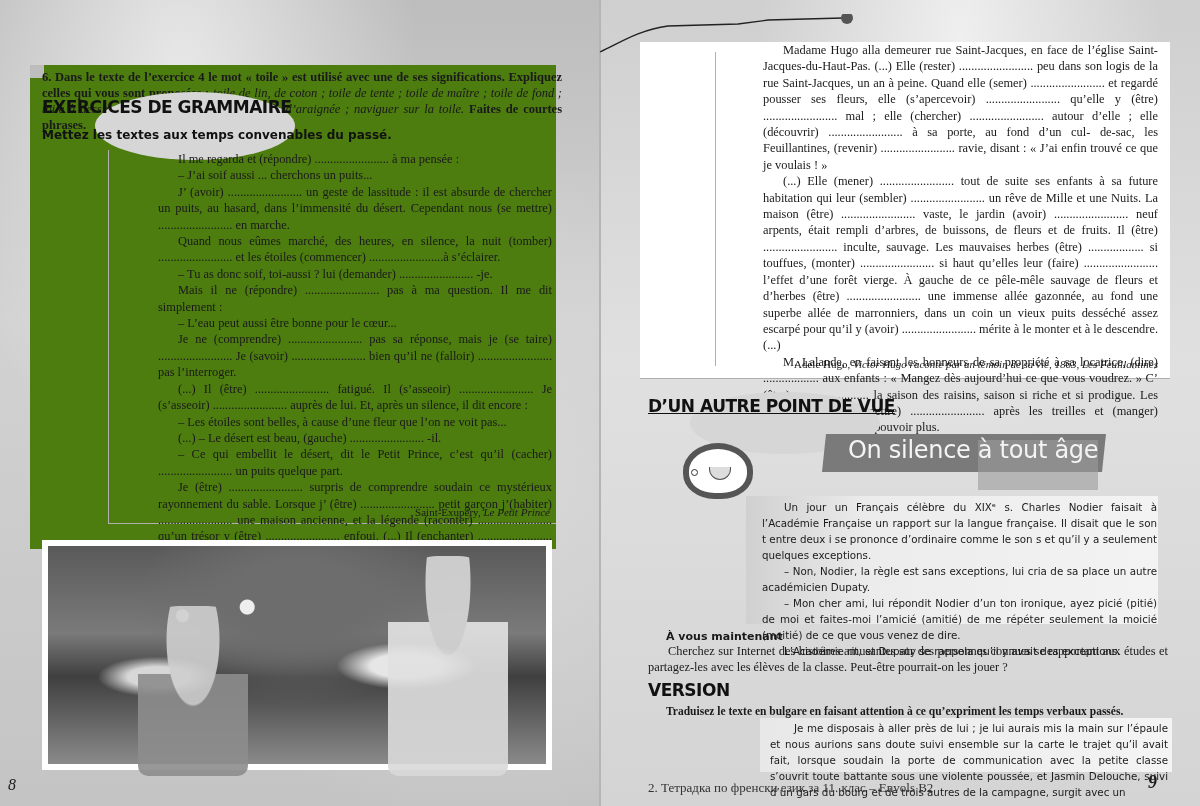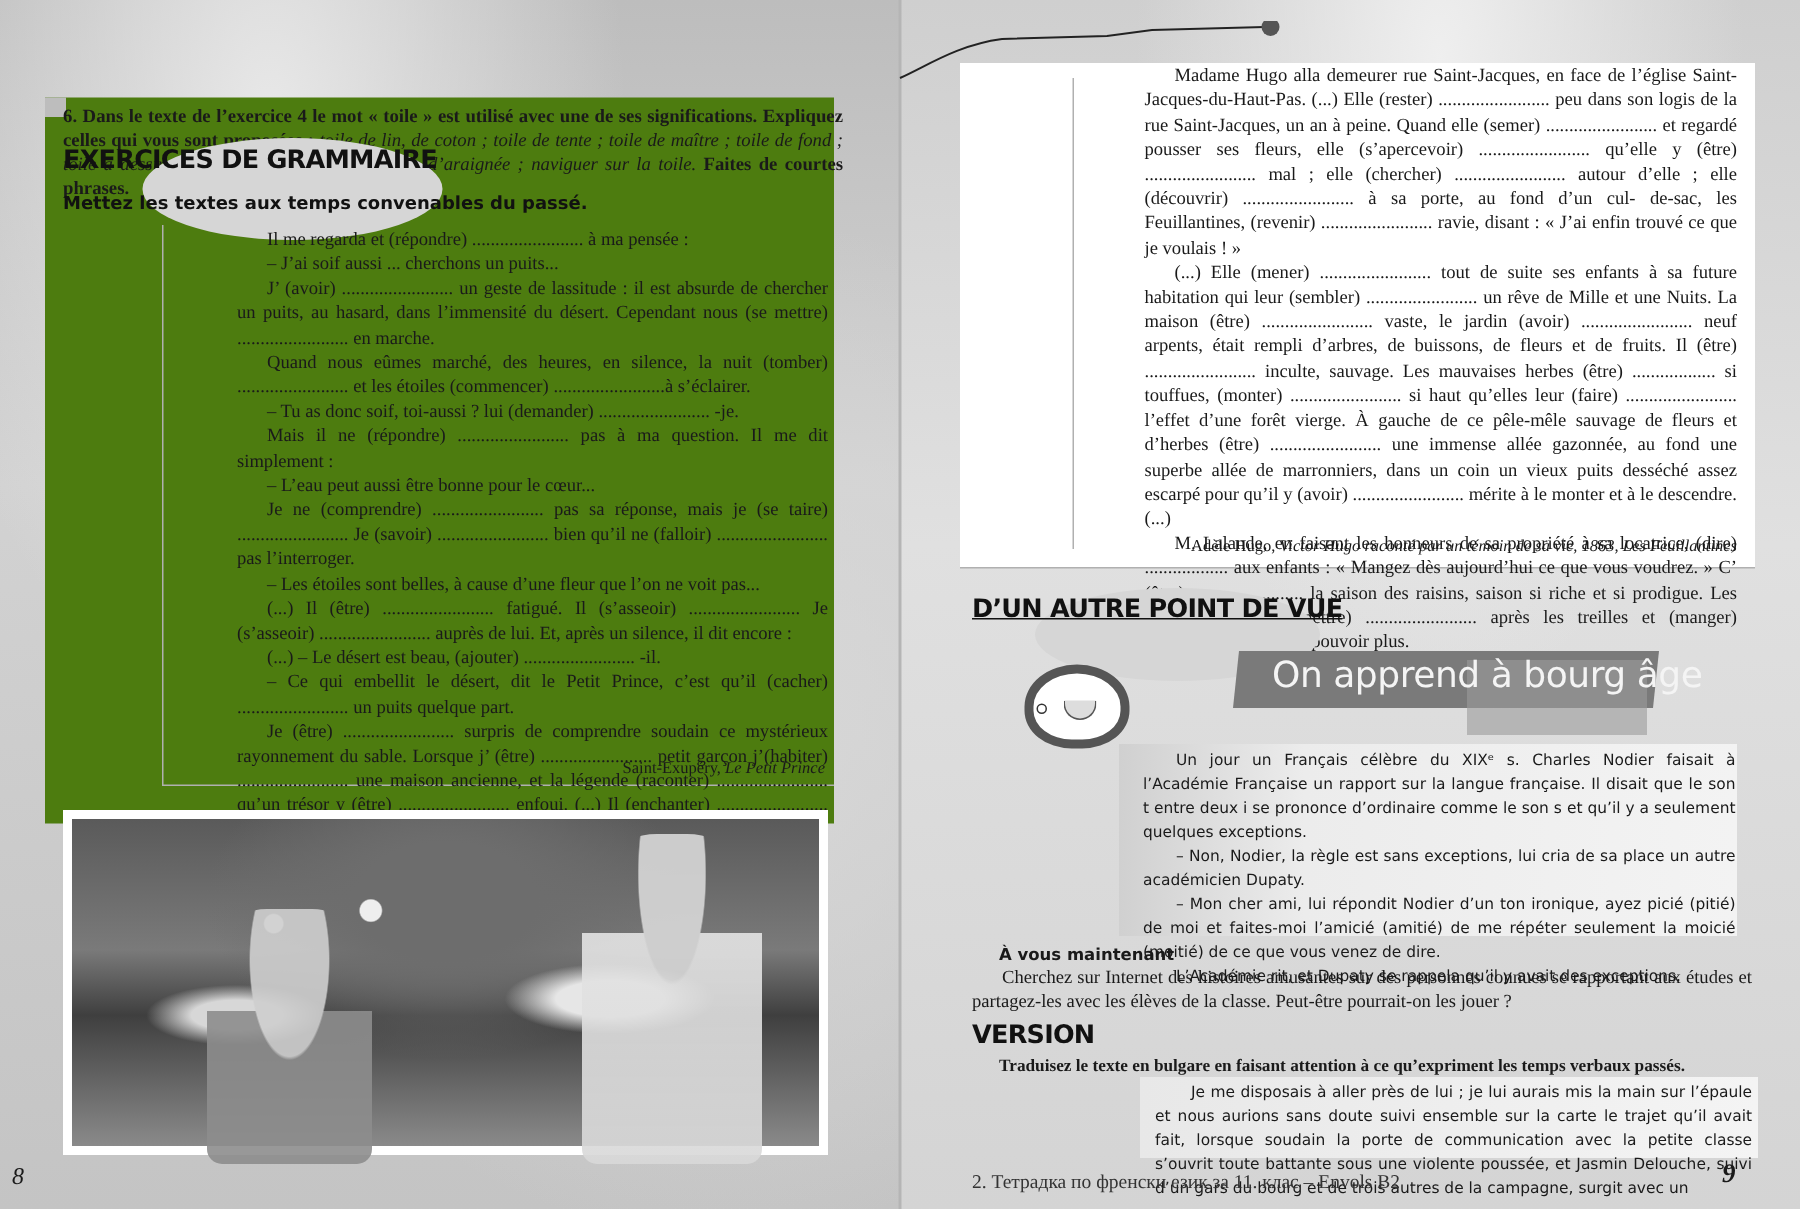--- a/index.html
+++ b/index.html
@@ -160,23 +160,23 @@
 
 <div class="text-block" style="left:158px; top:151px; width:394px;">
   <p class="ind">Il me regarda et (répondre) ........................ à ma pensée :</p>
   <p class="ind">– J’ai soif aussi ... cherchons un puits...</p>
   <p class="ind">J’ (avoir) ........................ un geste de lassitude : il est absurde de chercher un puits, au hasard, dans l’immensité du désert. Cependant nous (se mettre) ........................ en marche.</p>
   <p class="ind">Quand nous eûmes marché, des heures, en silence, la nuit (tomber) ........................ et les étoiles (commencer) ........................à s’éclairer.</p>
   <p class="ind">– Tu as donc soif, toi-aussi ? lui (demander) ........................ -je.</p>
   <p class="ind">Mais il ne (répondre) ........................ pas à ma question. Il me dit simplement :</p>
   <p class="ind">– L’eau peut aussi être bonne pour le cœur...</p>
   <p class="ind">Je ne (comprendre) ........................ pas sa réponse, mais je (se taire) ........................ Je (savoir) ........................ bien qu’il ne (falloir) ........................ pas l’interroger.</p>
+  <p class="ind">(...) Il (être) ........................ fatigué. Il (s’asseoir) ........................ Je (s’asseoir) ........................ auprès de lui. Et, après un silence, il dit encore :</p>
   <p class="ind">– Les étoiles sont belles, à cause d’une fleur que l’on ne voit pas...</p>
-  <p class="ind">(...) Il (être) ........................ fatigué. Il (s’asseoir) ........................ Je (s’asseoir) ........................ auprès de lui. Et, après un silence, il dit encore :</p>
-  <p class="ind">(...) – Le désert est beau, (ajouter) ........................ -il.</p>
+  <p class="ind">(...) – Le désert est beau, (gauche) ........................ -il.</p>
   <p class="ind">– Ce qui embellit le désert, dit le Petit Prince, c’est qu’il (cacher) ........................ un puits quelque part.</p>
   <p class="ind">Je (être) ........................ surpris de comprendre soudain ce mystérieux rayonnement du sable. Lorsque j’ (être) ........................ petit garçon j’(habiter) ........................ une maison ancienne, et la légende (raconter) ........................ qu’un trésor y (être) ........................ enfoui. (...) Il (enchanter) ........................ toute cette maison. Ma maison (cacher) ........................ un secret au fond de son cœur...</p>
 </div>
 <div class="credit" style="left:300px; top:506px; width:250px;">
   <span>Saint-Exupéry,</span>
   <i>Le Petit Prince</i>
 </div>
 
 <div class="photo" title="children-playing-with-soap-bubbles">
   <div class="kid1"></div>
@@ -206,21 +206,21 @@
 
 <div class="h-blob" style="left:690px; top:392px; width:190px; height:62px;"></div>
 <div class="section-title" style="left:648px; top:396px;text-decoration:underline;">D’UN AUTRE POINT DE VUE</div>
 
 <div class="mascot">
   <div class="bubble"></div>
   <div class="face"></div>
 </div>
 <div class="title-strip"></div>
 <div class="title-strip2"></div>
-<div class="subtitle">On apprend à bourg âge</div>
+<div class="subtitle">On silence à tout âge</div>
 
 <div class="anecdote"></div>
 <div class="anecdote-text">
   <p>Un jour un Français célèbre du XIXᵉ s. Charles Nodier faisait à l’Académie Française un rapport sur la langue française. Il disait que le son t entre deux i se prononce d’ordinaire comme le son s et qu’il y a seulement quelques exceptions.</p>
   <p>– Non, Nodier, la règle est sans exceptions, lui cria de sa place un autre académicien Dupaty.</p>
   <p>– Mon cher ami, lui répondit Nodier d’un ton ironique, ayez picié (pitié) de moi et faites-moi l’amicié (amitié) de me répéter seulement la moicié (moitié) de ce que vous venez de dire.</p>
   <p>L’Académie rit, et Dupaty se rappela qu’il y avait des exceptions.</p>
 </div>
 
 <div class="sub-heading" style="left:666px; top:630px;">À vous maintenant</div>

